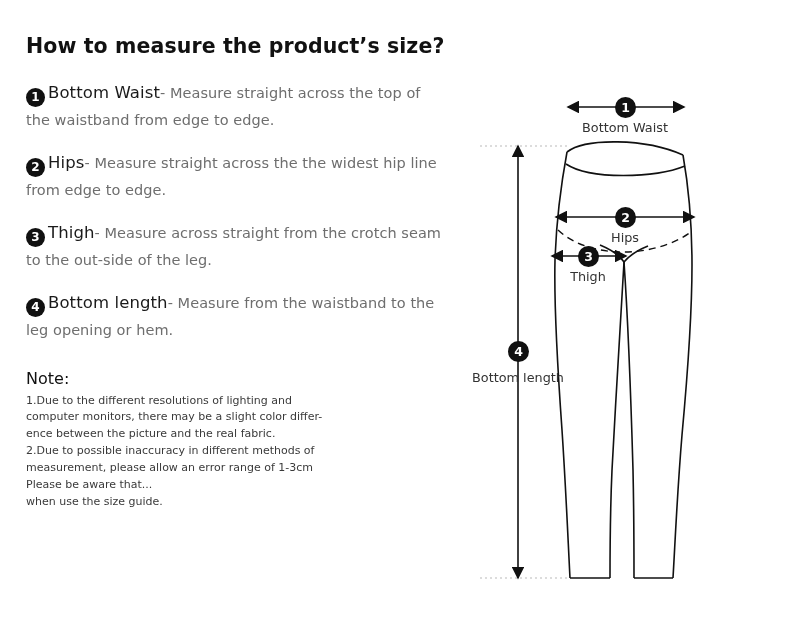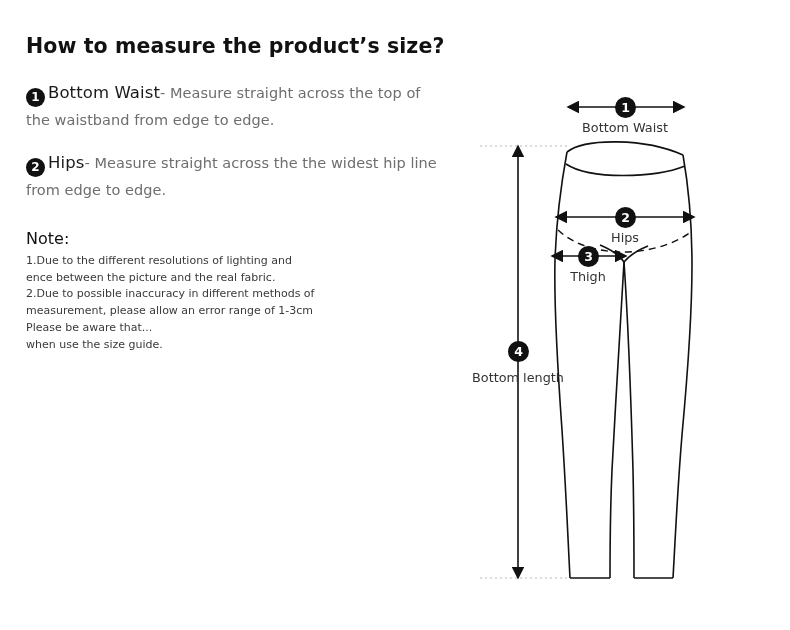--- a/index.html
+++ b/index.html
@@ -114,24 +114,31 @@
     <h1 class="title">How to measure the product’s size?</h1>
 
     <div class="measure-item">
       <span class="bullet">1</span><span class="term">Bottom Waist</span><span class="desc">- Measure straight across the top of the waistband from edge to edge.</span>
     </div>
 
     <div class="measure-item">
       <span class="bullet">2</span><span class="term">Hips</span><span class="desc">- Measure straight across the the widest hip line from edge to edge.</span>
     </div>
 
-
+    <div class="measure-item">
+      <span class="bullet">3</span><span class="term">Thigh</span><span class="desc">- Measure across straight from the crotch seam to the out-side of the leg.</span>
+    </div>
+
+    <div class="measure-item">
+      <span class="bullet">4</span><span class="term">Bottom length</span><span class="desc">- Measure from the waistband to the leg opening or hem.</span>
+    </div>
 
     <div class="note-heading">Note:</div>
     <div class="note-line">1.Due to the different resolutions of lighting and</div>
+    <div class="note-line">computer monitors, there may be a slight color differ-</div>
     <div class="note-line">ence between the picture and the real fabric.</div>
     <div class="note-line">2.Due to possible inaccuracy in different methods of</div>
     <div class="note-line">measurement, please allow an error range of 1-3cm</div>
     <div class="note-line">Please be aware that...</div>
     <div class="note-line">when use the size guide.</div>
   </div>
 
   <div class="diagram">
 
     <svg width="330" height="540" viewBox="0 0 330 540">

